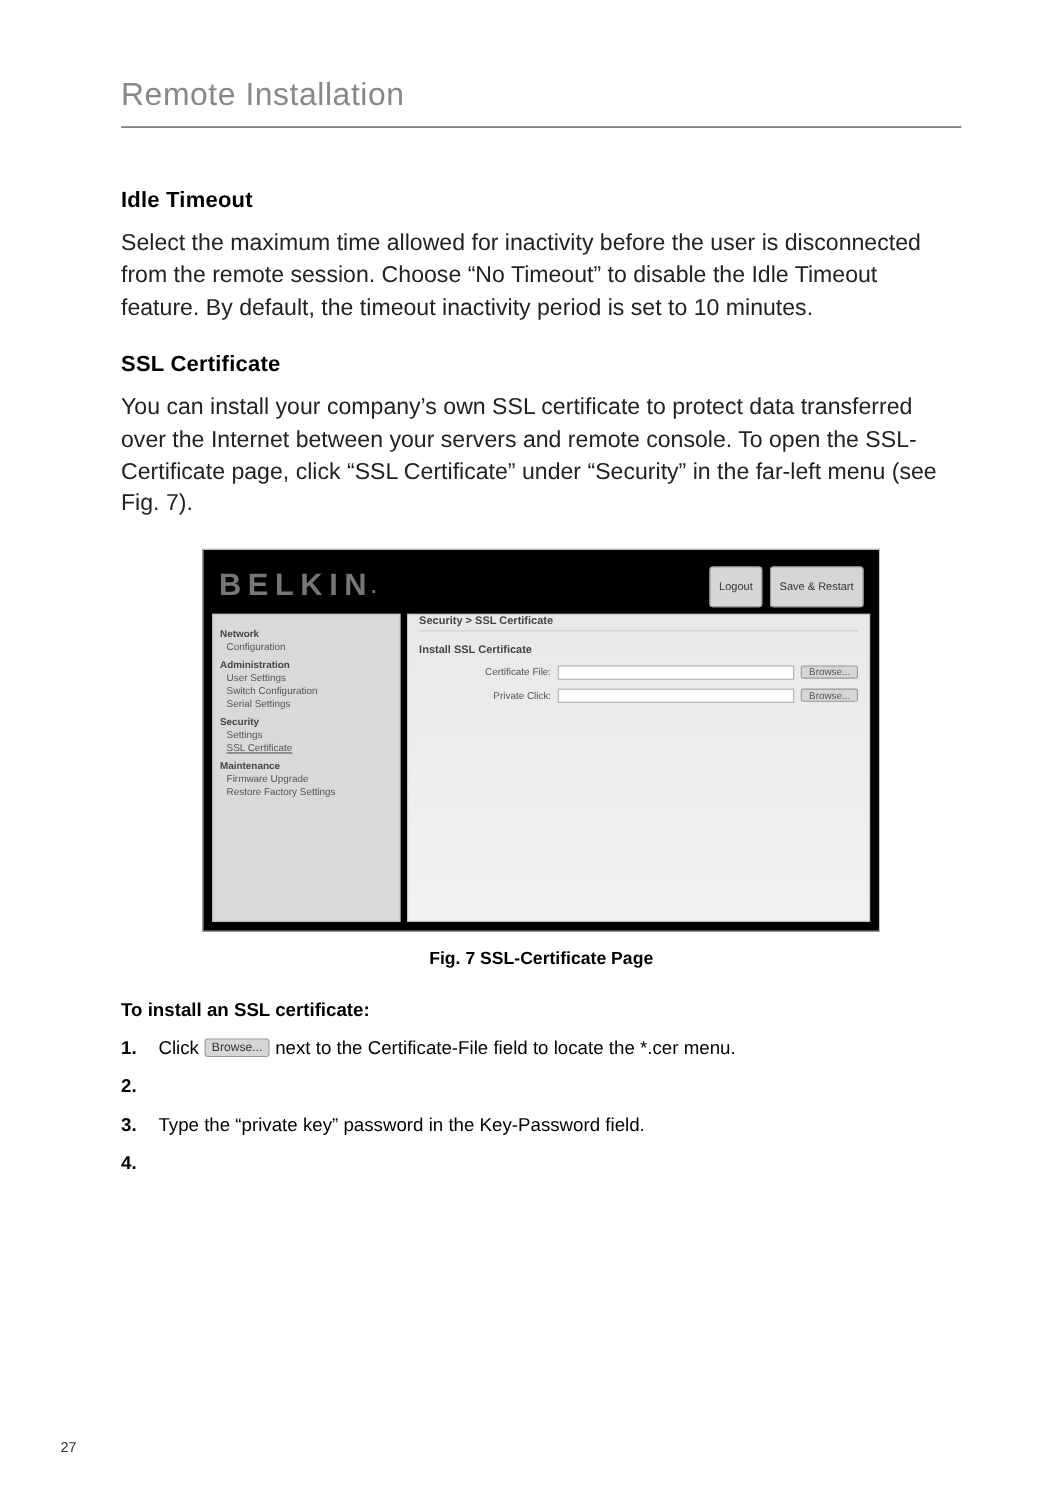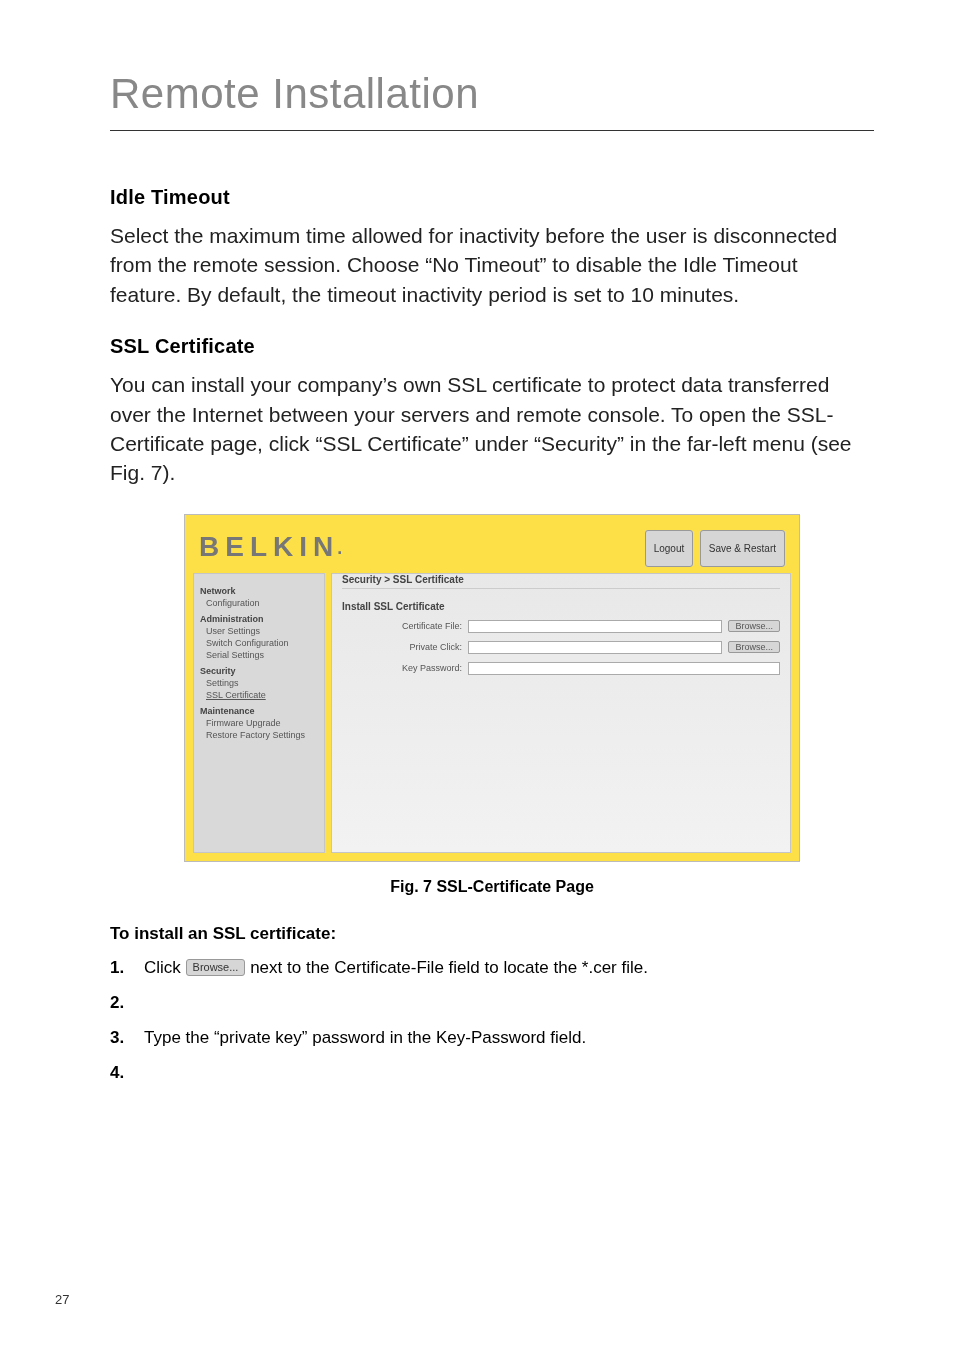--- a/index.html
+++ b/index.html
@@ -6,21 +6,21 @@
     body {
       width: 954px;
       height: 1363px;
       background: #fff;
       font-family: Arial, Helvetica, sans-serif;
       color: #000;
       padding: 70px 80px 40px 110px;
       position: relative;
     }
     .page-title {
-      font-size: 42px;
+      font-size: 29px;
       font-weight: 300;
       color: #888;
       letter-spacing: 0.5px;
       padding-bottom: 12px;
       border-bottom: 1px solid #333;
       margin-bottom: 55px;
     }
     .section-title {
       font-size: 20px;
       font-weight: bold;
@@ -36,21 +36,21 @@
     }
     .figure-wrap {
       text-align: center;
       margin: 4px 0 10px 0;
     }
     
     .shot {
       width: 616px;
       margin: 16px auto;
       border: 1px solid #bbb;
-      background: #fde047;
+      background: #000000;
       text-align: left;
       padding: 8px;
     }
     .shot-header {
       display: flex;
       justify-content: space-between;
       align-items: center;
       padding: 8px 6px 10px 6px;
     }
     .brand {
@@ -65,21 +65,21 @@
       font-size: 10px;
       padding: 12px 8px;
       background: #d6d6d6;
       border: 1px solid #999;
       border-radius: 3px;
       color: #333;
       margin-left: 2px;
     }
     .shot-body { display: flex; gap: 6px; }
     .sidebar {
-      width: 132px;
+      width: 171px;
       background: #d9d9d9;
       border: 1px solid #c5c5c5;
       font-size: 9px;
       padding: 6px 6px 40px 6px;
       color: #555;
     }
     .sidebar .grp { font-weight: bold; margin-top: 6px; color:#444; }
     .sidebar .itm { margin-left: 6px; margin-top: 2px; }
     .sidebar .itm.sel { text-decoration: underline; }
     .content {
@@ -122,21 +122,21 @@
       color: #333;
       display: inline-block;
       line-height: 15px;
       vertical-align: middle;
       position: relative;
       top: -1px;
     }
     .inline-btn.save { padding: 0 4px; }
     .page-num {
       position: absolute;
-      bottom: 56px;
+      bottom: 40px;
       left: 55px;
       font-size: 13px;
       color: #333;
     }
   </style>
 </head>
 <body>
 
 <div class="page-title">Remote Installation</div>
 
@@ -178,38 +178,34 @@
         <div class="row">
           <div class="lbl">Certificate File:</div>
           <div class="inp"></div>
           <div class="btn">Browse...</div>
         </div>
         <div class="row">
           <div class="lbl">Private Click:</div>
           <div class="inp"></div>
           <div class="btn">Browse...</div>
         </div>
-        <div class="row">
-          <div class="lbl">Key Password:</div>
-          <div class="inp"></div>
-        </div>
       </div>
     </div>
   </div>
   <div class="fig-caption">Fig. 7 SSL-Certificate Page</div>
 </div>
 
 <div class="steps-title">To install an SSL certificate:</div>
 <ol class="steps">
   <li>
     <span class="num">1.</span>
     <span>
       <span>Click </span>
       <span class="inline-btn">Browse...</span>
-      <span> next to the Certificate-File field to locate the *.cer file.</span>
+      <span> next to the Certificate-File field to locate the *.cer menu.</span>
     </span>
   </li>
   <li>
     <span class="num">2.</span>
   </li>
   <li>
     <span class="num">3.</span>
     <span>Type the “private key” password in the Key-Password field.</span>
   </li>
   <li>

